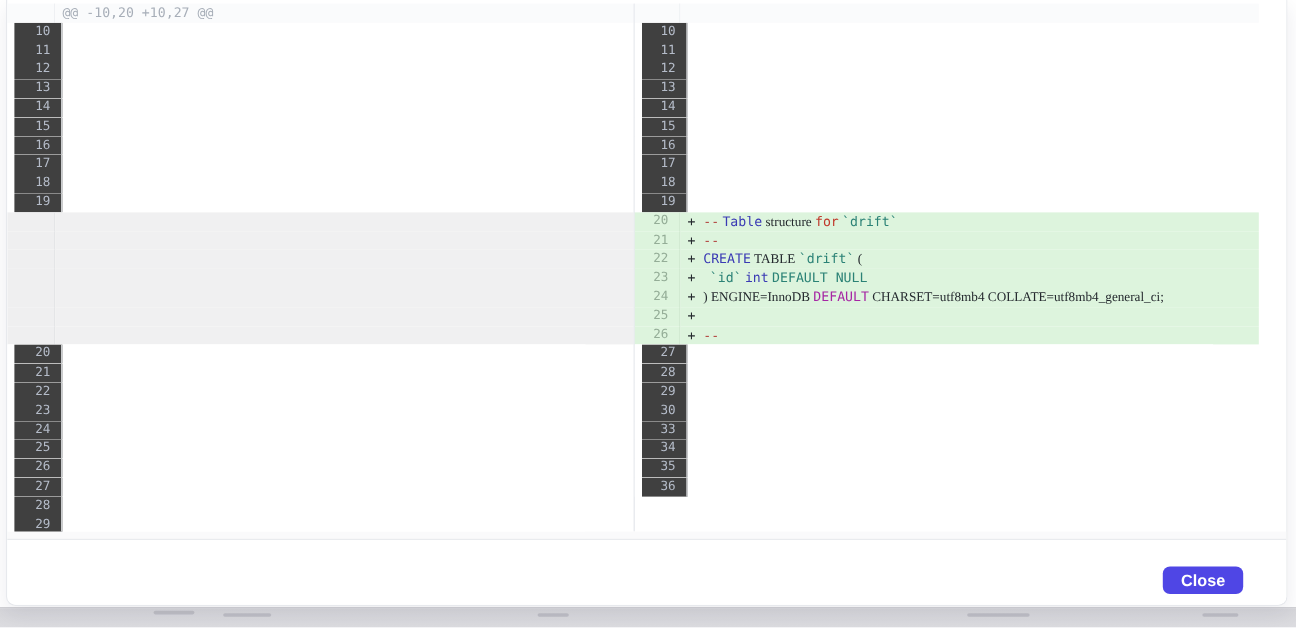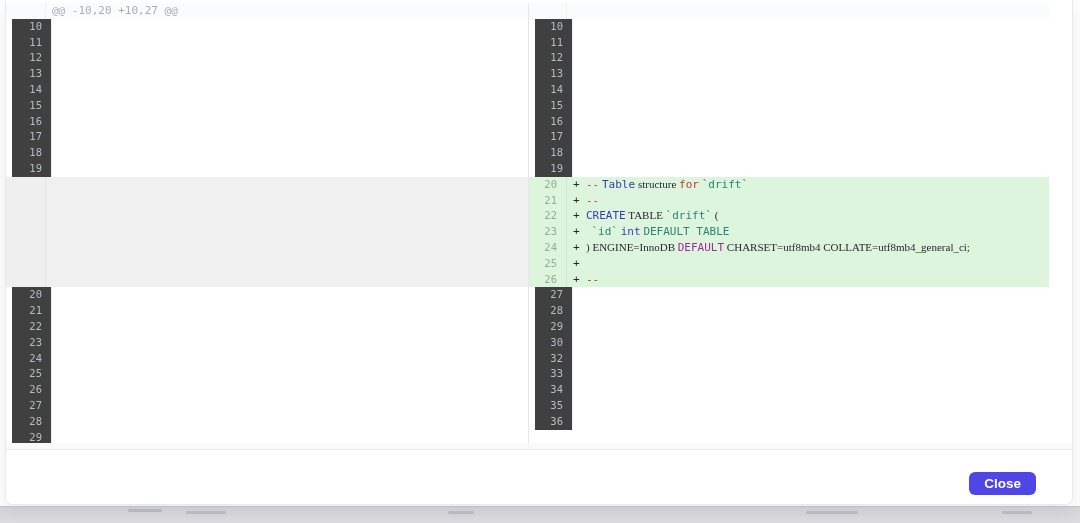--- a/index.html
+++ b/index.html
@@ -163,39 +163,38 @@
         <div class="row add">
           <span class="num">21</span>
           <span class="code"><span class="prefix">+</span><span class="tk-d">--</span></span>
         </div>
         <div class="row add">
           <span class="num">22</span>
           <span class="code"><span class="prefix">+</span><span class="tk-k">CREATE</span><span class="tk-p"> TABLE </span><span class="tk-s">`drift`</span><span class="tk-p"> (</span></span>
         </div>
         <div class="row add">
           <span class="num">23</span>
-          <span class="code"><span class="prefix">+</span><span class="tk-p">  </span><span class="tk-s">`id`</span><span class="tk-p"> </span><span class="tk-k">int</span><span class="tk-p"> </span><span class="tk-s">DEFAULT TABLE</span></span>
+          <span class="code"><span class="prefix">+</span><span class="tk-p">  </span><span class="tk-s">`id`</span><span class="tk-p"> </span><span class="tk-k">int</span><span class="tk-p"> </span><span class="tk-s">DEFAULT NULL</span></span>
         </div>
         <div class="row add">
           <span class="num">24</span>
           <span class="code"><span class="prefix">+</span><span class="tk-p">) ENGINE=InnoDB </span><span class="tk-m">DEFAULT</span><span class="tk-p"> CHARSET=utf8mb4 COLLATE=utf8mb4_general_ci;</span></span>
         </div>
         <div class="row add">
           <span class="num">25</span>
           <span class="code"><span class="prefix">+</span></span>
         </div>
         <div class="row add">
           <span class="num">26</span>
           <span class="code"><span class="prefix">+</span><span class="tk-d">--</span></span>
         </div>
         <div class="row code"><span class="num">27</span></div>
         <div class="row code"><span class="num">28</span></div>
         <div class="row code"><span class="num">29</span></div>
         <div class="row code"><span class="num">30</span></div>
-        <div class="row code"><span class="num">32</span></div>
         <div class="row code"><span class="num">33</span></div>
         <div class="row code"><span class="num">34</span></div>
         <div class="row code"><span class="num">35</span></div>
         <div class="row code"><span class="num">36</span></div>
       </div>
   </div>
   <div class="hscroll"></div>
   <div class="footer">
     <button class="btn-close">Close</button>
   </div>

